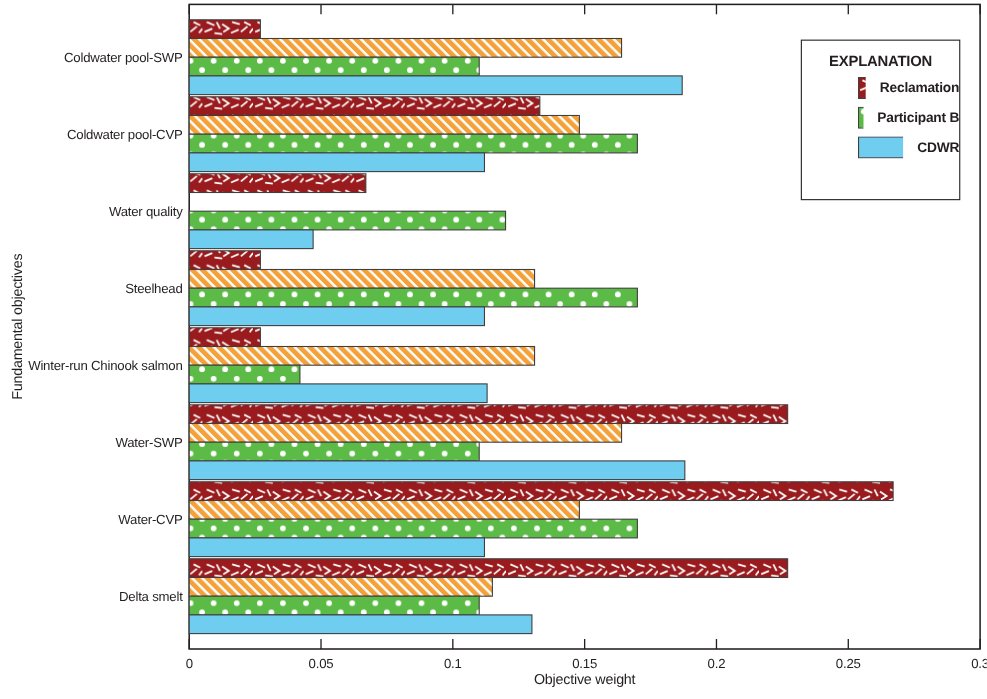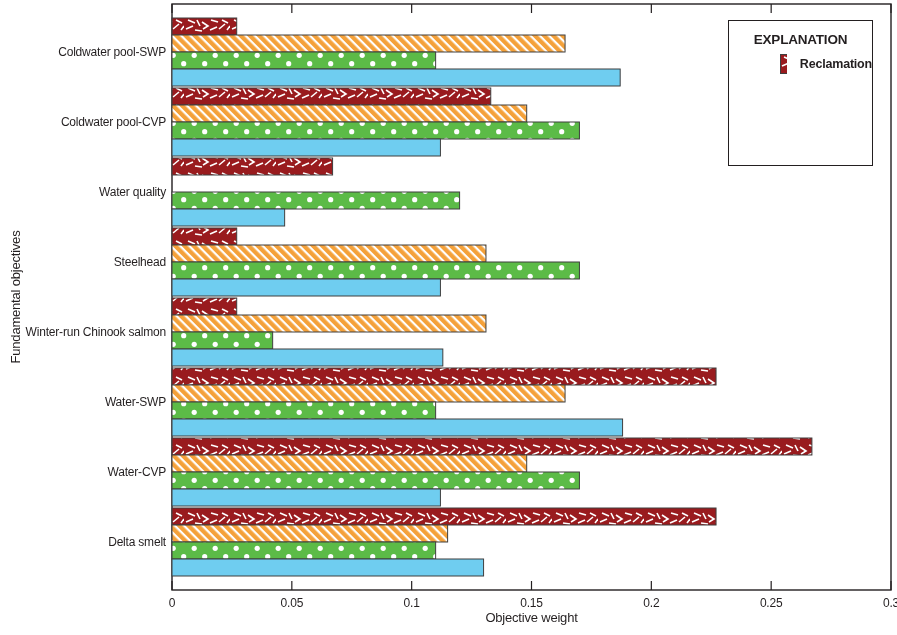--- a/index.html
+++ b/index.html
@@ -3,21 +3,21 @@
 <meta charset="utf-8">
 <style>
   html,body{margin:0;padding:0;background:#ffffff;}
   body{width:897px;height:635px;overflow:hidden;font-family:"Liberation Sans",sans-serif;color:#231f20;}
   #figure{position:relative;width:897px;height:635px;background:#ffffff;}
   #chart{position:absolute;left:0;top:0;}
   #chart text{font-family:"Liberation Sans",sans-serif;fill:#231f20;letter-spacing:-0.2px;}
   #chart .tick-label{font-size:12px;}
   #chart .cat-label{font-size:12px;}
   #chart .axis-title{font-size:13px;}
-  #legend{position:absolute;left:728px;top:20px;width:145px;height:146px;background:#ffffff;
+  #legend{position:absolute;left:728px;top:36px;width:145px;height:146px;background:#ffffff;
           border:1.5px solid #231f20;box-sizing:border-box;z-index:2;}
   .legend-title{text-align:center;font-weight:bold;font-size:13.5px;padding-top:11px;letter-spacing:-0.2px;}
   .legend-row{display:flex;align-items:center;height:20px;margin:7px 0 0 7px;padding-left:44px;}
   .legend-label{font-weight:bold;font-size:12.5px;margin-left:13px;letter-spacing:-0.2px;white-space:nowrap;}
   #pattern-defs{position:absolute;width:0;height:0;}
 </style>
 </head>
 <body>
 
 <svg id="pattern-defs" aria-hidden="true">
@@ -117,14 +117,26 @@
     </svg>
 
   <div id="legend">
     <div class="legend-title">EXPLANATION</div>
     <div class="legend-row">
       <svg class="legend-swatch" width="43" height="20">
           <rect x="0.5" y="0.5" width="42" height="19" fill="url(#pat-reclamation)" stroke="#3f3f3f" stroke-width="1"></rect>
         </svg>
       <span class="legend-label">Reclamation</span>
     </div>
+    <div class="legend-row">
+      <svg class="legend-swatch" width="43" height="20">
+          <rect x="0.5" y="0.5" width="42" height="19" fill="url(#pat-participant-b)" stroke="#3f3f3f" stroke-width="1"></rect>
+        </svg>
+      <span class="legend-label">Participant B</span>
+    </div>
+    <div class="legend-row">
+      <svg class="legend-swatch" width="43" height="20">
+          <rect x="0.5" y="0.5" width="42" height="19" fill="#6FCDF0" stroke="#3f3f3f" stroke-width="1"></rect>
+        </svg>
+      <span class="legend-label">CDWR</span>
+    </div>
   </div>
 </div>
 
 </body></html>

